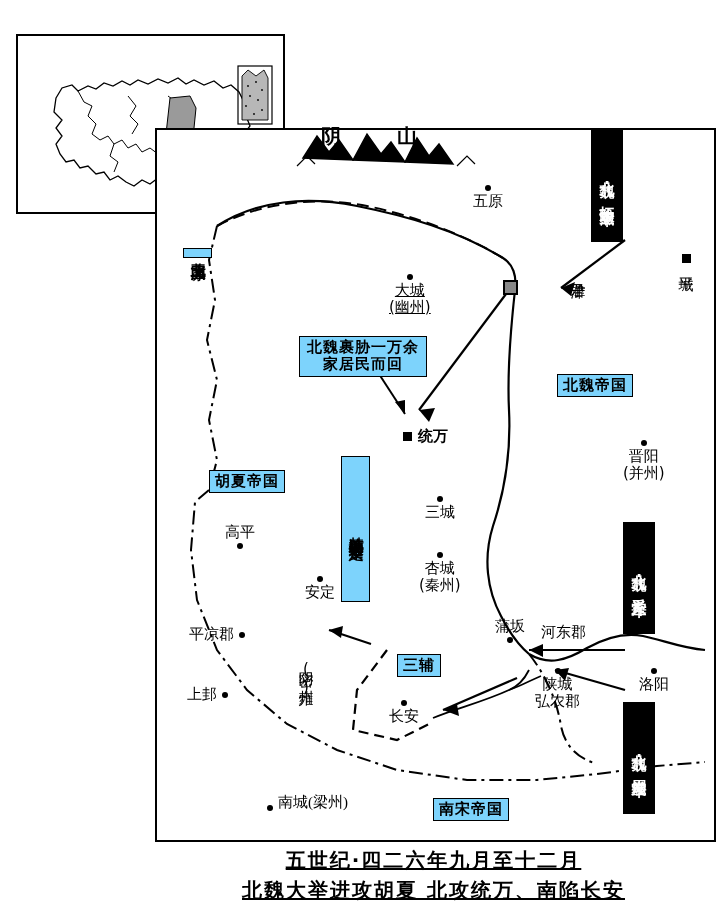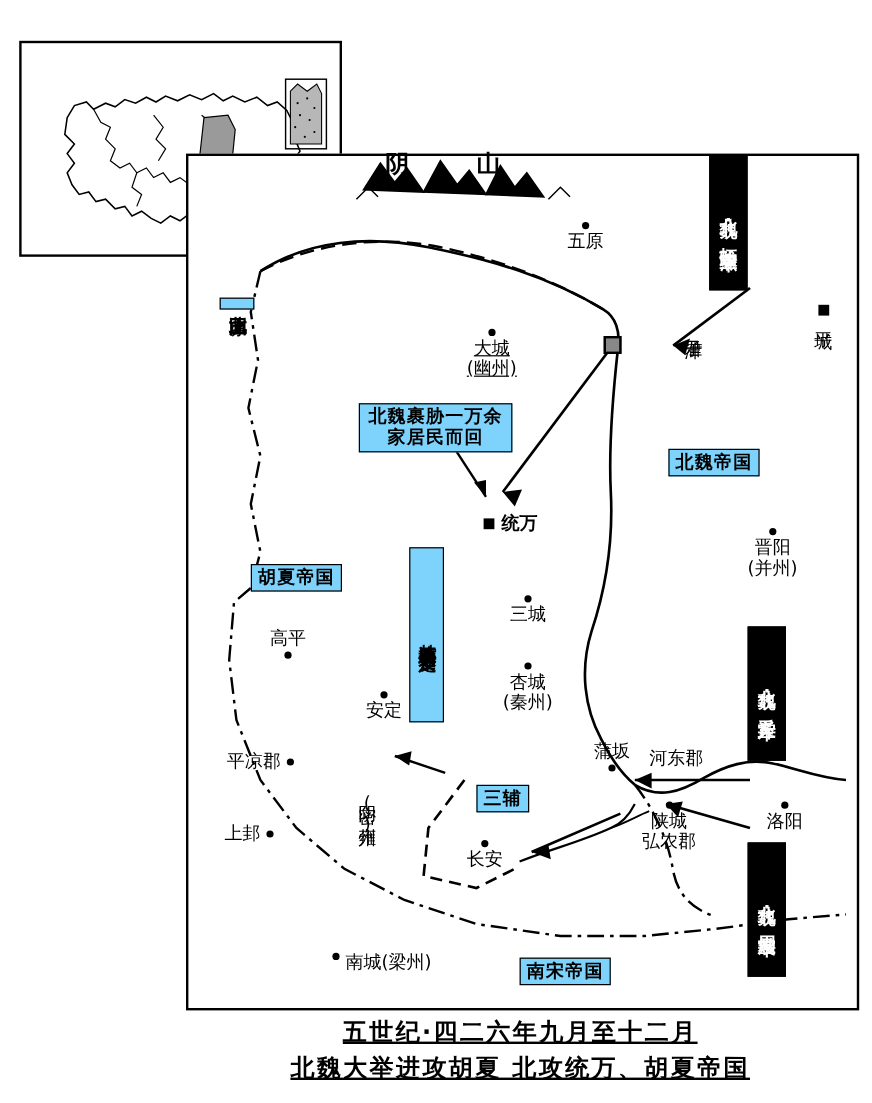--- a/index.html
+++ b/index.html
@@ -203,21 +203,21 @@
       <div class="dot" style="margin:0 auto 2px;"></div>
       <div class="city-label">陕城</div>
       <div class="city-label">弘农郡</div>
     </div>
 
     <div class="abs" style="left:482px;top:538px;">
       <div class="dot" style="margin:0 auto 2px;"></div>
       <div class="city-label">洛阳</div>
     </div>
 
-    <div class="abs" style="left:120px;top:664px;display:flex;align-items:flex-start;gap:5px;">
+    <div class="abs" style="left:110px;top:664px;display:flex;align-items:flex-end;gap:5px;font-family:Liberation Serif, serif;">
       <div class="dot"></div>
       <div class="city-label">南城(梁州)</div>
     </div>
 
     <div class="abs chip chip-v" style="left:26px;top:118px;">北凉王国</div>
 
     <div class="abs chip" style="left:52px;top:340px;">胡夏帝国</div>
 
     <div class="abs chip" style="left:400px;top:244px;">北魏帝国</div>
 
@@ -231,16 +231,16 @@
 
     <div class="abs chip-black chip-black-v" style="left:466px;top:572px;height:102px;">北魏·周幾军</div>
 
     <div class="abs chip" style="left:142px;top:206px;width:116px;font-weight:bold;letter-spacing:1px;">北魏裹胁一万余家居民而回</div>
 
     <div class="abs chip chip-v" style="left:184px;top:326px;height:140px;">赫连助兴逃亡安定</div>
   </div>
 
   <div class="abs" style="left:155px;top:845px;width:557px;">
     <div class="title">五世纪·四二六年九月至十二月</div>
-    <div class="title">北魏大举进攻胡夏 北攻统万、胡夏帝国</div>
+    <div class="title">北魏大举进攻胡夏 北攻统万、南陷长安</div>
   </div>
 
 </div>
 
 </body></html>

